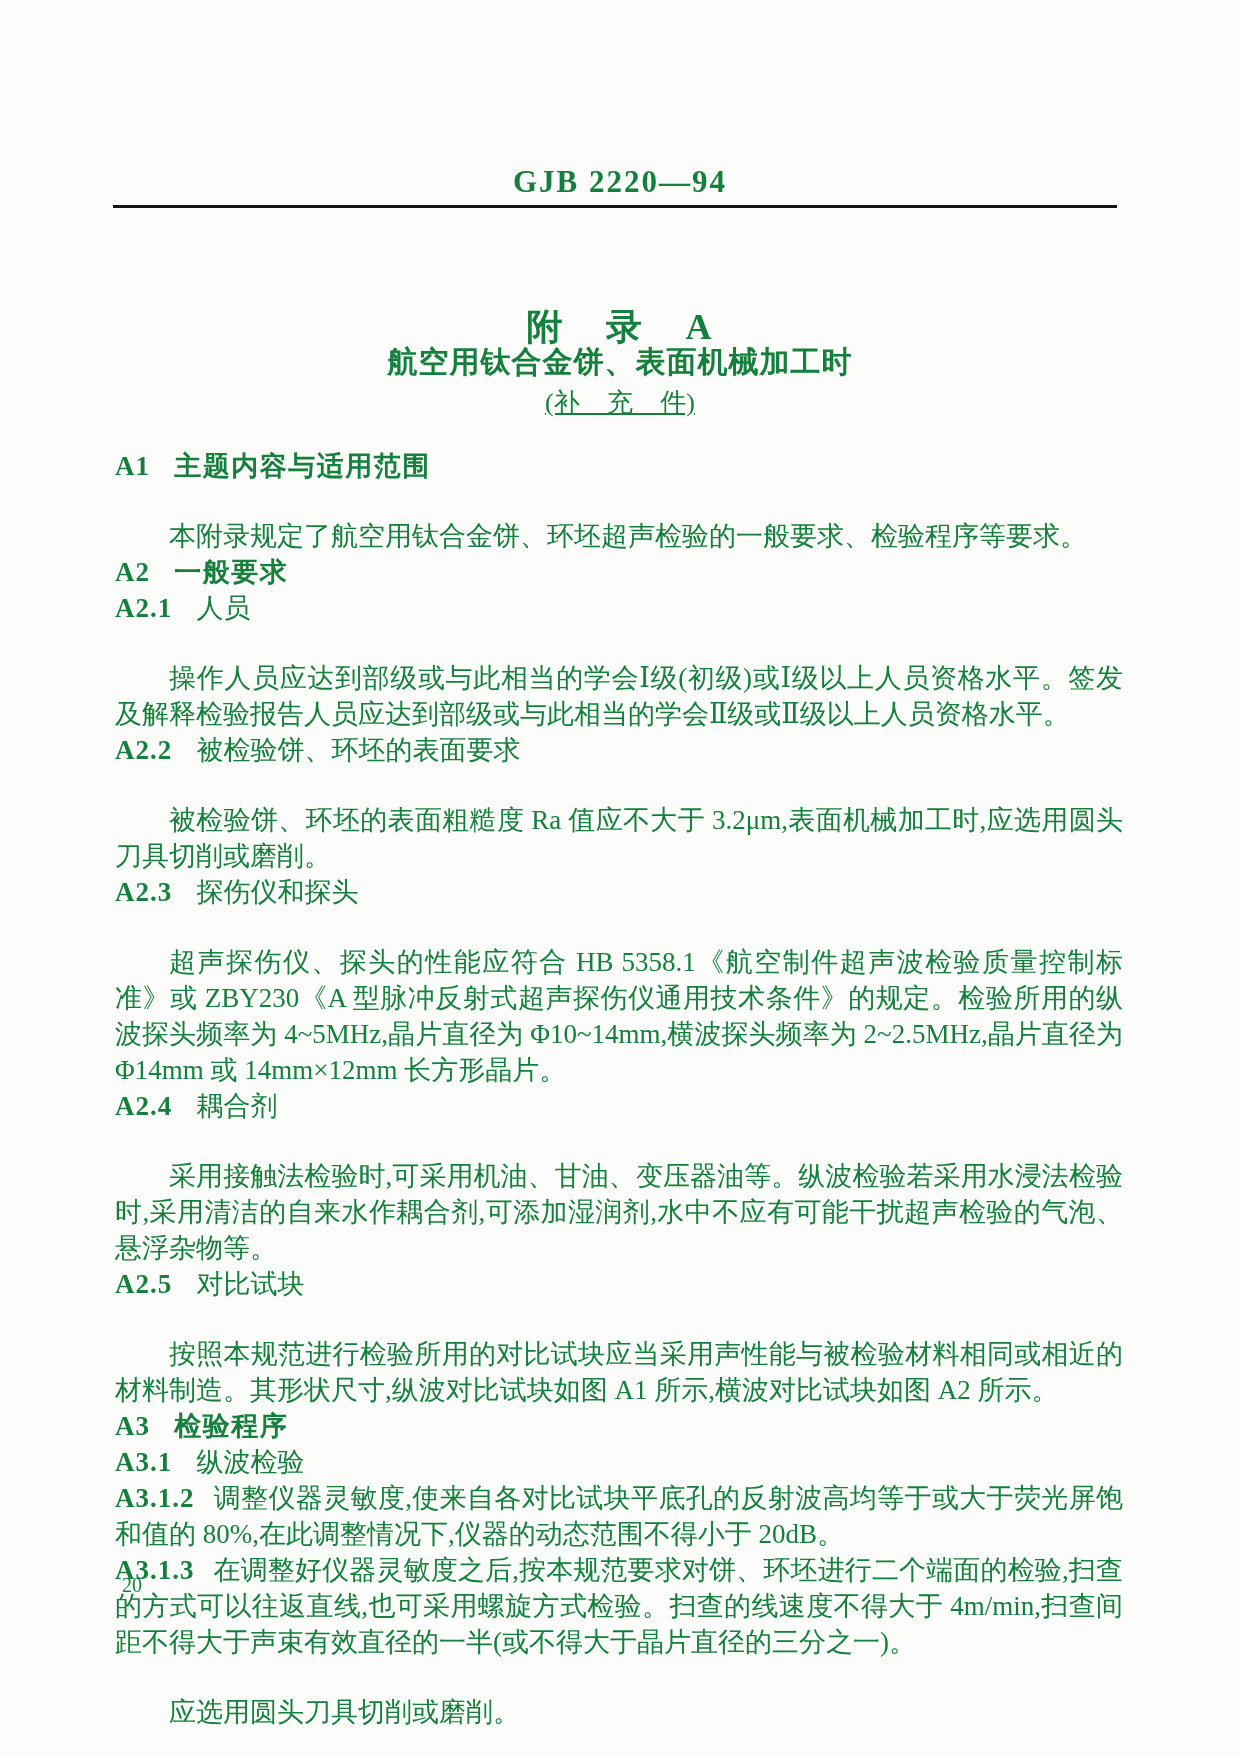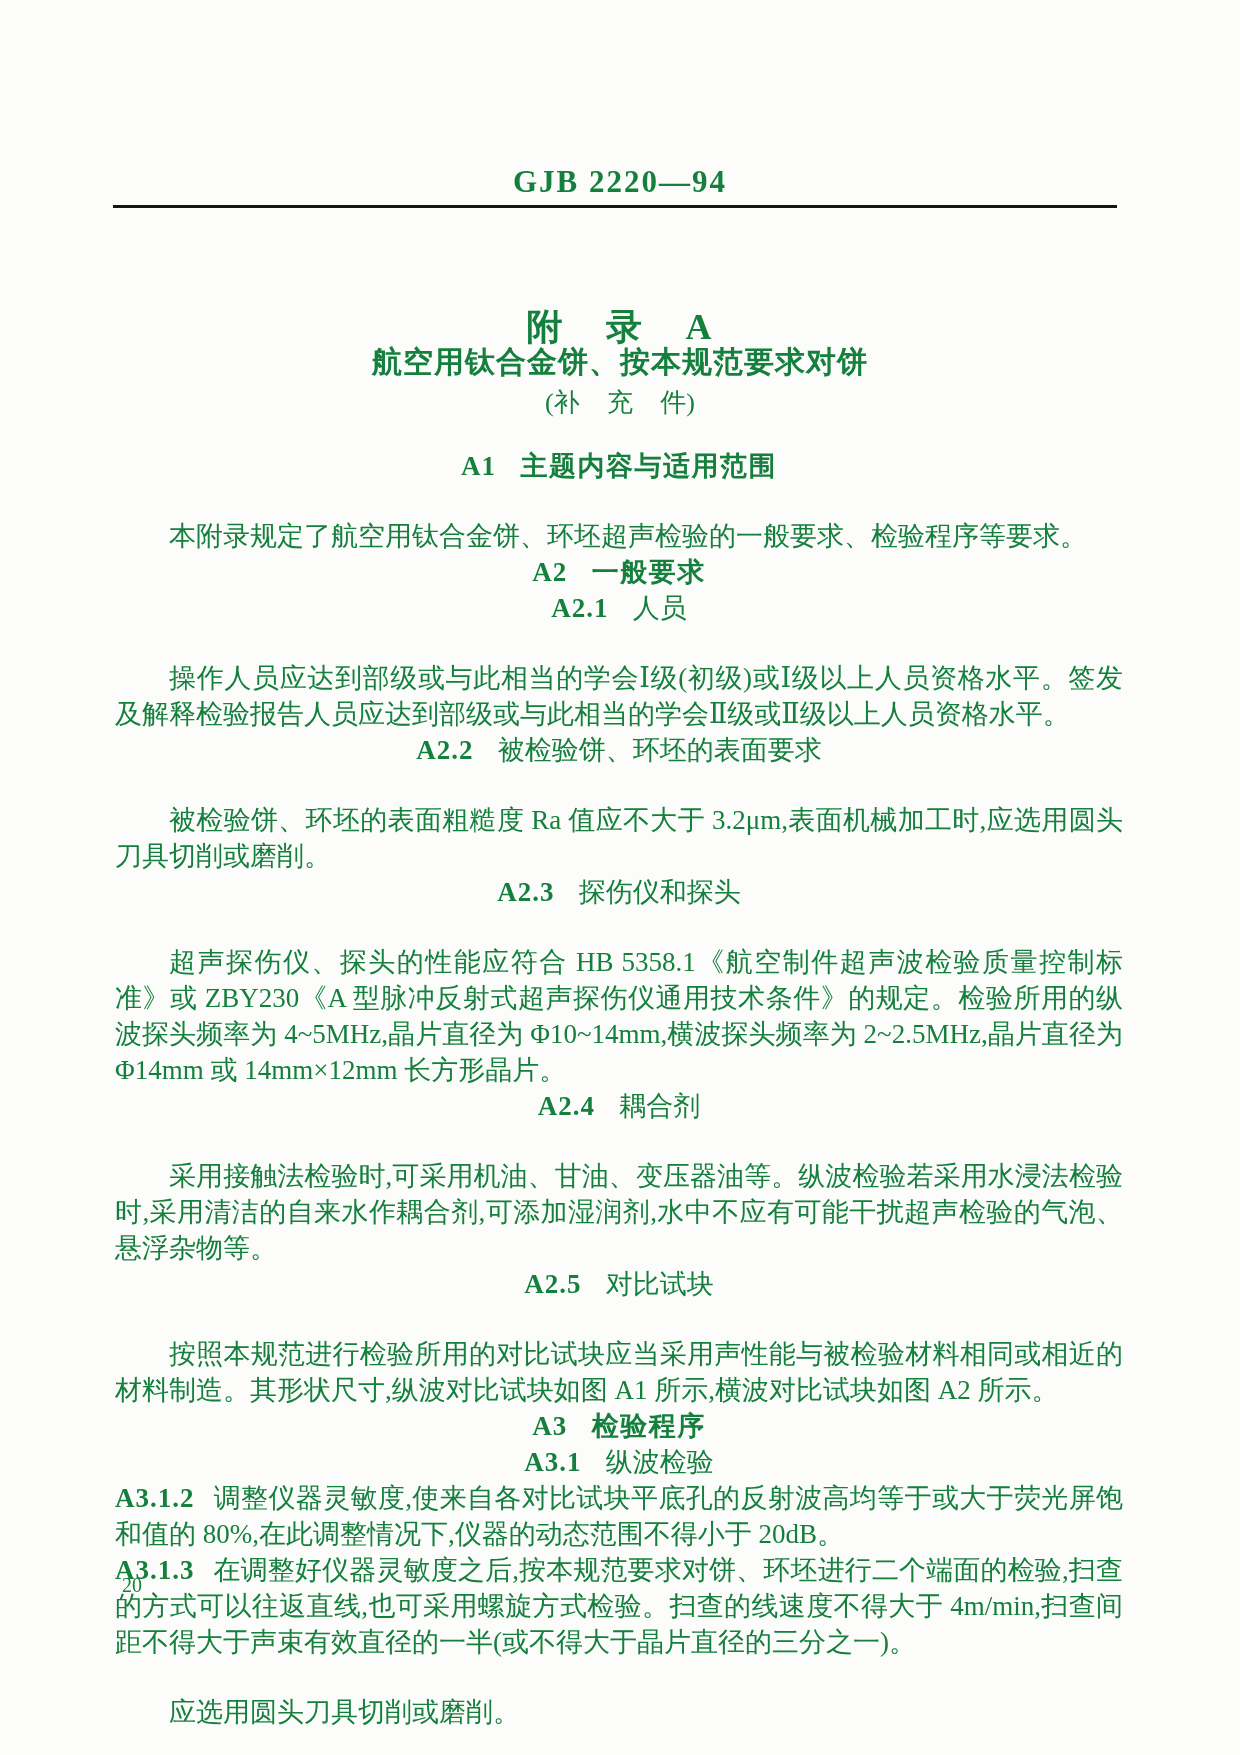--- a/index.html
+++ b/index.html
@@ -53,33 +53,34 @@
     letter-spacing: 1px;
   }
   .subtitle {
     position: absolute;
     top: 385px;
     left: 0;
     width: 100%;
     text-align: center;
     font-size: 26px;
     word-spacing: 0.8em;
+    text-decoration: underline;
   }
   .body-col {
     position: absolute;
     top: 448px;
     left: 115px;
     width: 1008px;
     font-size: 27px;
     line-height: 36px;
     text-align: justify;
   }
   .body-col p { margin: 0; }
   .para.indent { text-indent: 2em; margin-top: 34px; }
-  .h { margin: 2px 0 0 0; text-align: center; }
+  .h { margin: 2px 0 0 0; text-align: left; }
   .h .num {
     font-weight: bold;
     margin-right: 0.9em;
     letter-spacing: 1px;
   }
   .h.l1 .t { font-weight: bold; letter-spacing: 1.5px; }
   .h.l2 .t { font-weight: normal; }
   .clause .num {
     font-weight: bold;
     margin-right: 0.7em;
@@ -94,21 +95,21 @@
 </style>
 </head>
 <body>
 
 <div class="page">
 
   <div class="doc-number">GJB 2220—94</div>
   <div class="header-rule"></div>
 
   <div class="appendix-title">附 录 A</div>
-  <div class="main-title">航空用钛合金饼、按本规范要求对饼</div>
+  <div class="main-title">航空用钛合金饼、表面机械加工时</div>
   <div class="subtitle">(补 充 件)</div>
 
   <div class="body-col">
 
     <p class="h l1"><span class="num">A1</span><span class="t">主题内容与适用范围</span></p>
     <p class="para indent">本附录规定了航空用钛合金饼、环坯超声检验的一般要求、检验程序等要求。</p>
 
     <p class="h l1"><span class="num">A2</span><span class="t">一般要求</span></p>
 
     <p class="h l2"><span class="num">A2.1</span><span class="t">人员</span></p>

